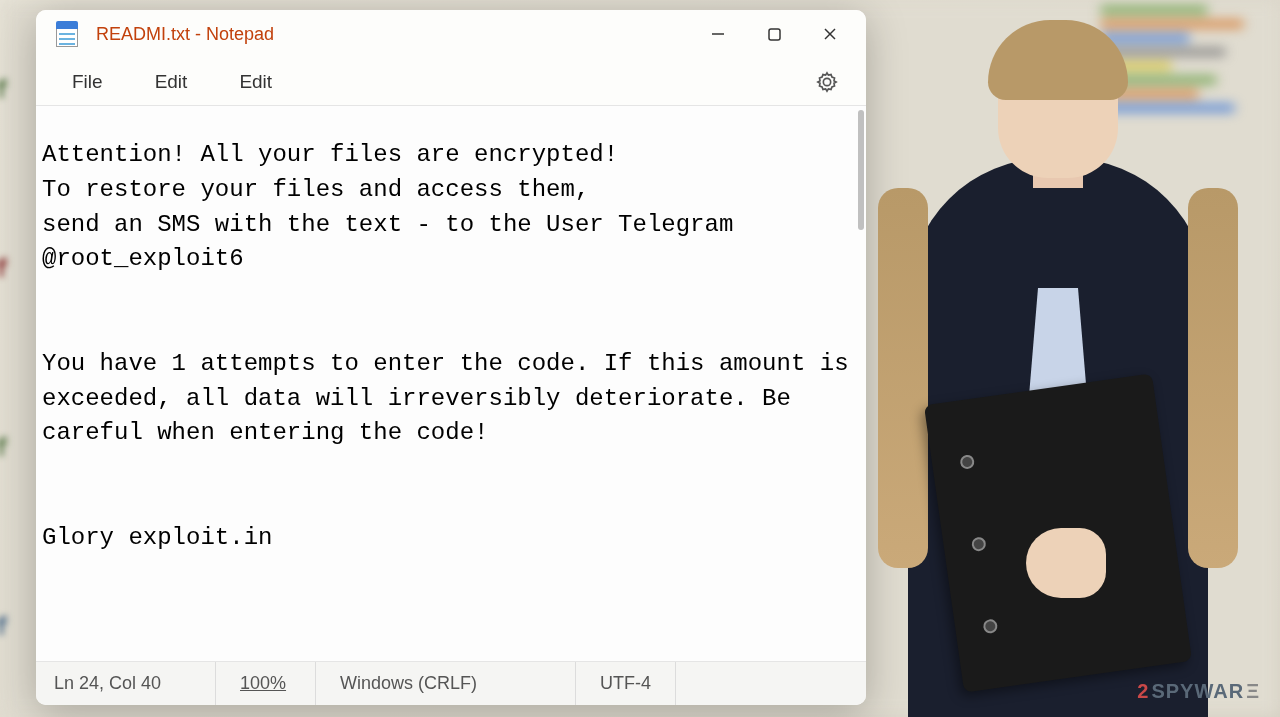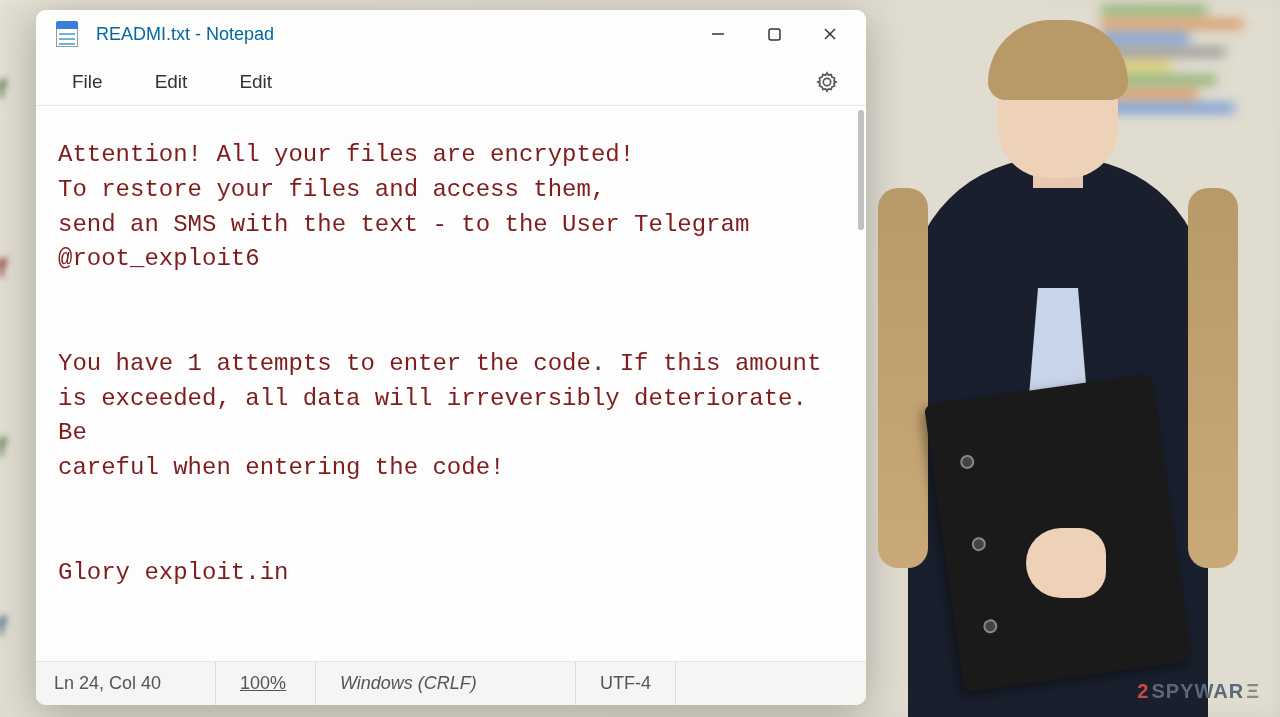--- a/index.html
+++ b/index.html
@@ -98,21 +98,21 @@
       left: 3px;
       right: 3px;
     }
     .notepad-icon-line {
       height: 2px;
       background: #6bb3e0;
       margin-bottom: 3px;
     }
     .window-title {
       font-size: 18px;
-      color: #0369a1;
+      color: #c2410c;
       flex: 1;
     }
     .window-controls {
       display: flex;
       gap: 0;
     }
     .win-btn {
       width: 56px;
       height: 40px;
       display: flex;
@@ -144,25 +144,25 @@
       width: 22px;
       height: 22px;
       cursor: pointer;
     }
     .editor-area {
       flex: 1;
       position: relative;
       overflow: hidden;
     }
     .editor-content {
-      padding: 32px 22px;
+      padding: 32px 6px;
       font-family: "Consolas", "Courier New", monospace;
       font-size: 24px;
       line-height: 1.45;
-      color: #7f1d1d;
+      color: #000000;
       white-space: pre-wrap;
       word-wrap: break-word;
       height: 100%;
       overflow: hidden;
     }
     .scrollbar-track {
       position: absolute;
       right: 0;
       top: 0;
       width: 16px;
@@ -196,21 +196,20 @@
     .status-cell:first-child {
       width: 180px;
       padding-left: 18px;
     }
     .status-cell.zoom {
       width: 100px;
       text-decoration: underline;
     }
     .status-cell.eol {
       width: 260px;
-      font-style: italic;
     }
     .person {
       position: absolute;
       right: 42px;
       top: 28px;
       width: 360px;
       height: 690px;
     }
     .person-body {
       position: absolute;

